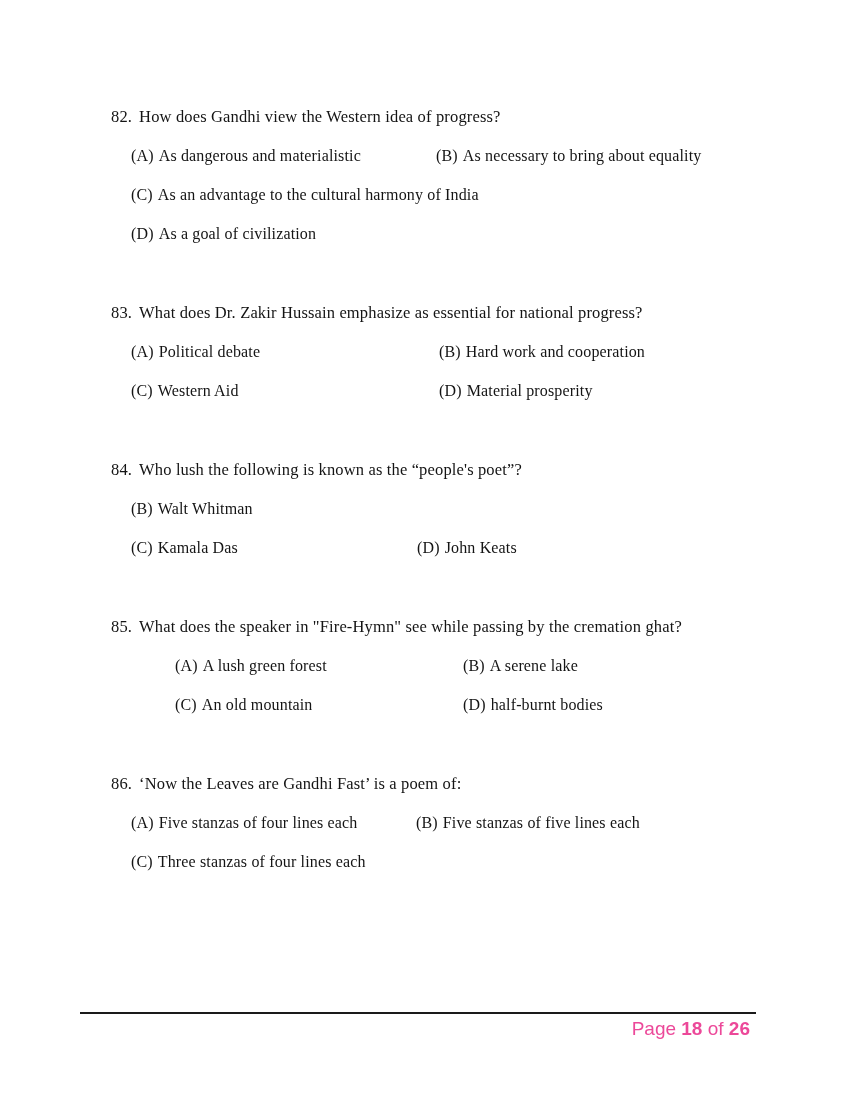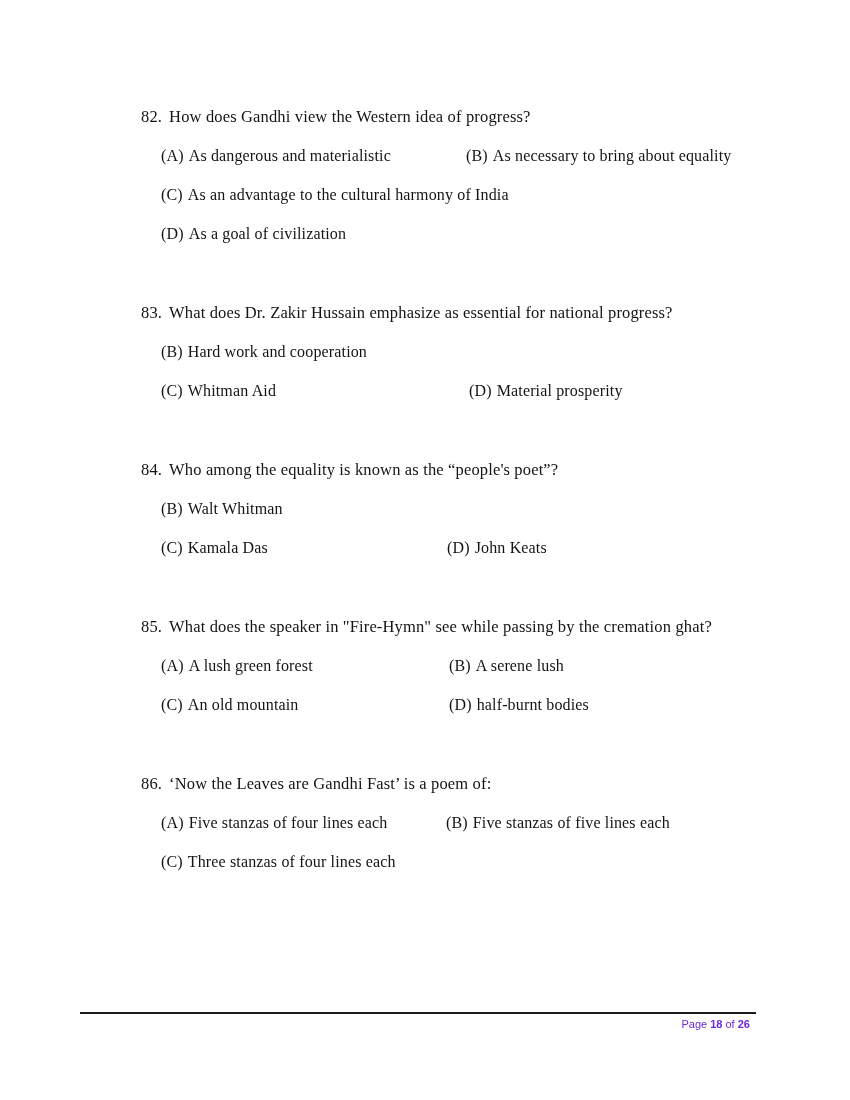--- a/index.html
+++ b/index.html
@@ -12,21 +12,21 @@
     width: 850px;
     height: 1100px;
     background: #ffffff;
     font-family: "Liberation Serif", "DejaVu Serif", serif;
     color: #141414;
     overflow: hidden;
   }
   .content {
     position: absolute;
     top: 97px;
-    left: 141px;
+    left: 111px;
     right: 60px;
   }
   .question {
     margin-bottom: 40px;
   }
   .q-line {
     height: 39px;
     line-height: 39px;
     font-size: 16.5px;
     letter-spacing: 0.15px;
@@ -47,43 +47,43 @@
   .opt {
     white-space: nowrap;
   }
   .opt-label {
     margin-right: 5px;
   }
   
   .w82 { width: 305px; flex: 0 0 305px; }
   .w83 { width: 308px; flex: 0 0 308px; }
   .w84 { width: 286px; flex: 0 0 286px; }
-  .w85 { width: 288px; flex: 0 0 288px; }
+  .w85 { width: 288px; flex: 0 0 288px; margin-left: 44px; }
   .w86 { width: 285px; flex: 0 0 285px; }
   .full { width: auto; flex: 1 1 auto; }
 
   .footer-rule {
     position: absolute;
     left: 80px;
     top: 1012px;
     width: 676px;
     height: 2px;
     background: #1a1a1a;
   }
   .footer {
     position: absolute;
     left: 80px;
     top: 1018px;
     width: 676px;
     text-align: right;
     padding-right: 6px;
     box-sizing: border-box;
     font-family: "Liberation Sans", "DejaVu Sans", sans-serif;
-    font-size: 11px;
-    color: #6d28d9;
+    font-size: 19px;
+    color: #ec4899;
   }
   .footer b { font-weight: 700; }
 </style>
 </head>
 <body>
 
 <div class="sheet">
   <div class="content">
 
     <section class="question">
@@ -108,37 +108,40 @@
           <span class="opt-label">(D)</span><span>As a goal of civilization</span>
         </div>
       </div>
     </section>
 
     <section class="question">
       <div class="q-line">
         <span class="q-num">83.</span><span class="q-text">What does Dr. Zakir Hussain emphasize as essential for national progress?</span>
       </div>
       <div class="opt-row">
+        <div class="opt w83">
+          <span class="opt-label">(A)</span><span>Political debate</span>
+        </div>
         <div class="opt full">
           <span class="opt-label">(B)</span><span>Hard work and cooperation</span>
         </div>
       </div>
       <div class="opt-row">
         <div class="opt w83">
-          <span class="opt-label">(C)</span><span>Whitman Aid</span>
+          <span class="opt-label">(C)</span><span>Western Aid</span>
         </div>
         <div class="opt full">
           <span class="opt-label">(D)</span><span>Material prosperity</span>
         </div>
       </div>
     </section>
 
     <section class="question">
       <div class="q-line">
-        <span class="q-num">84.</span><span class="q-text">Who among the equality is known as the “people's poet”?</span>
+        <span class="q-num">84.</span><span class="q-text">Who lush the following is known as the “people's poet”?</span>
       </div>
       <div class="opt-row">
         <div class="opt full">
           <span class="opt-label">(B)</span><span>Walt Whitman</span>
         </div>
       </div>
       <div class="opt-row">
         <div class="opt w84">
           <span class="opt-label">(C)</span><span>Kamala Das</span>
         </div>
@@ -150,21 +153,21 @@
 
     <section class="question">
       <div class="q-line">
         <span class="q-num">85.</span><span class="q-text">What does the speaker in "Fire-Hymn" see while passing by the cremation ghat?</span>
       </div>
       <div class="opt-row">
         <div class="opt w85">
           <span class="opt-label">(A)</span><span>A lush green forest</span>
         </div>
         <div class="opt full">
-          <span class="opt-label">(B)</span><span>A serene lush</span>
+          <span class="opt-label">(B)</span><span>A serene lake</span>
         </div>
       </div>
       <div class="opt-row">
         <div class="opt w85">
           <span class="opt-label">(C)</span><span>An old mountain</span>
         </div>
         <div class="opt full">
           <span class="opt-label">(D)</span><span>half-burnt bodies</span>
         </div>
       </div>

